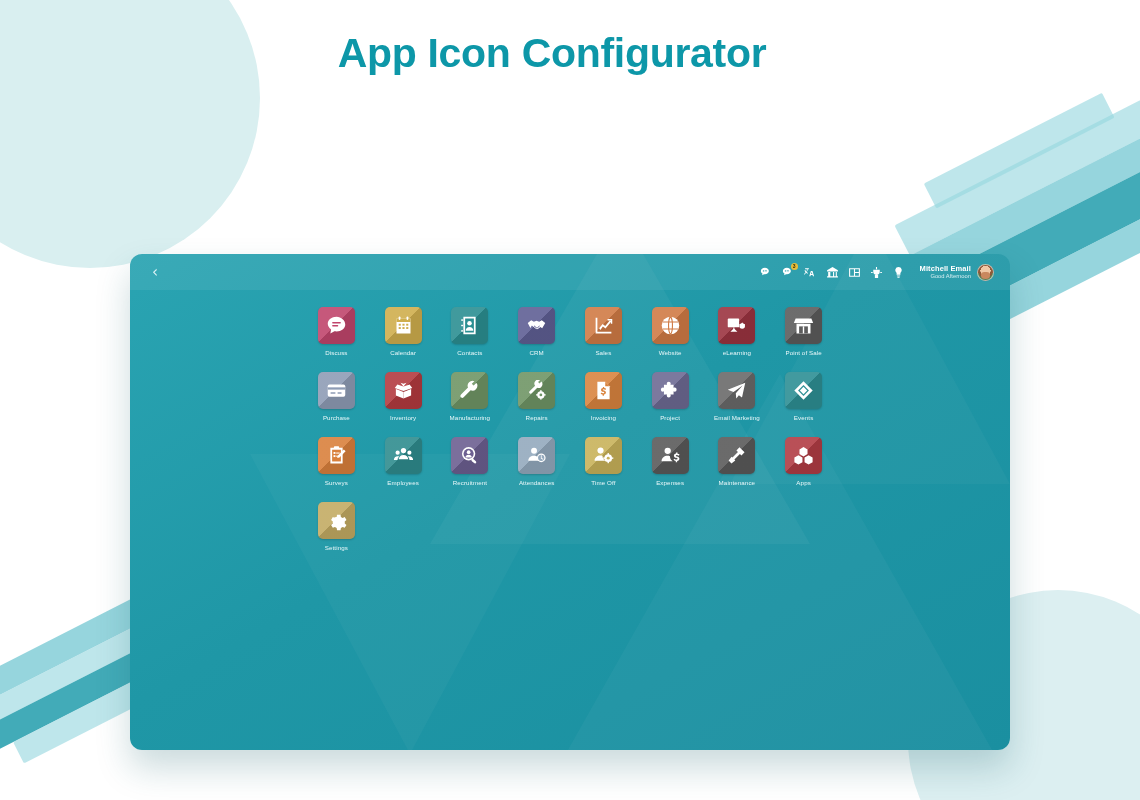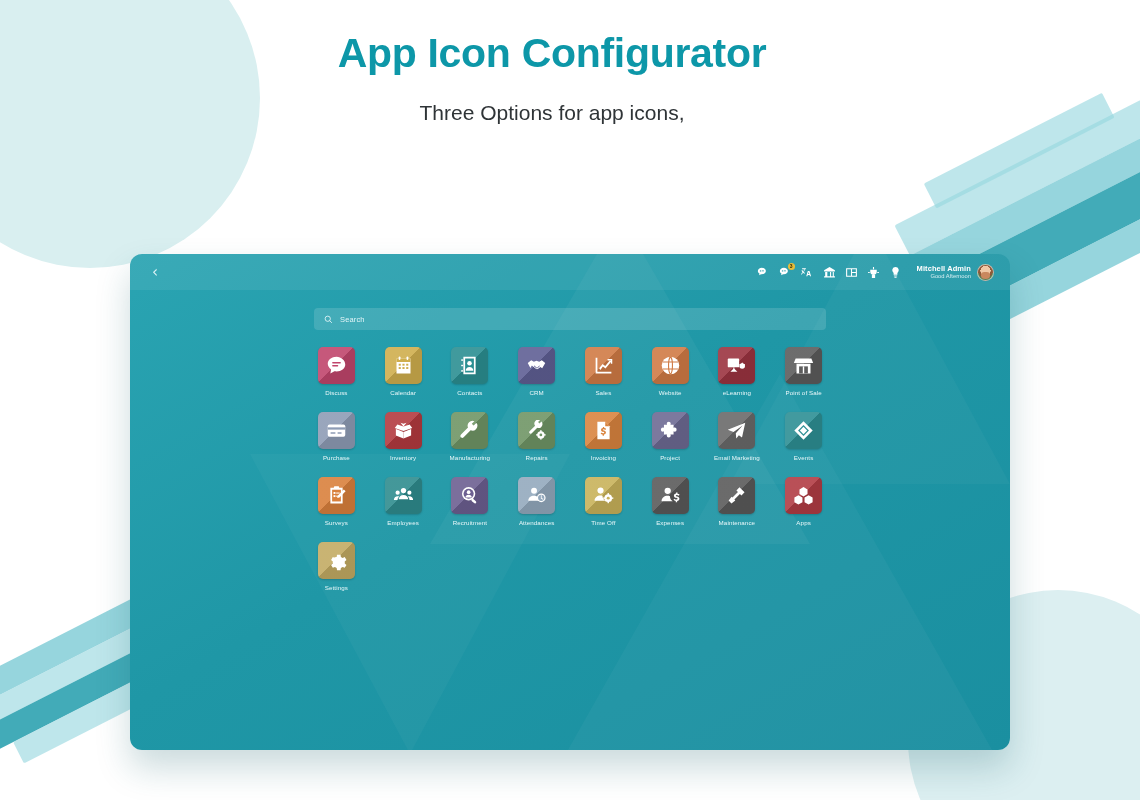--- a/index.html
+++ b/index.html
@@ -188,21 +188,20 @@
   <div class="deco stripes-bl">
     <div class="bar bar-a s1"></div>
     <div class="bar bar-c s2"></div>
     <div class="bar bar-b s3"></div>
     <div class="bar bar-c s4"></div>
   </div>
 
   <div class="header">
     <div class="title">App Icon Configurator</div>
     <div class="subtitle">
-      <div>Three Options for app icons,</div>
     </div>
   </div>
 
   <div class="window">
     <div class="wtri wtri-1"></div>
     <div class="wtri wtri-2"></div>
     <div class="wtri wtri-3"></div>
     <div class="wtri wtri-4"></div>
 
     <div class="topbar">
@@ -251,37 +250,28 @@
         </span>
 
         <span class="sysicon">
           <svg viewBox="0 0 24 24">
               <path d="M12 2a6 6 0 0 0-3.5 10.9V16h7v-3.1A6 6 0 0 0 12 2zM9 17.5h6V19H9v-1.5zm1 2.5h4v1.5h-4V20z"></path>
             </svg>
         </span>
 
         <div class="user-block">
           <div class="user-text">
-            <div class="user-name">Mitchell Admin</div>
+            <div class="user-name">Mitchell Email</div>
             <div class="user-greet">Good Afternoon</div>
           </div>
           <div class="avatar"></div>
         </div>
       </div>
     </div>
 
-    <div class="search-wrap">
-      <div class="searchbar">
-        <svg viewBox="0 0 24 24">
-            <circle cx="10" cy="10" r="7"></circle>
-            <line x1="15" y1="15" x2="21" y2="21"></line>
-          </svg>
-        <span class="search-placeholder">Search</span>
-      </div>
-    </div>
 
     <div class="grid" id="app-grid">
         <div class="app">
           <div class="app-tile" style="background: rgb(192, 69, 108);">
             <svg viewBox="0 0 24 24">
               <path d="M12 2C6.5 2 2 5.6 2 10c0 2.5 1.5 4.8 3.8 6.3L5 21l4.6-2.4c.8.1 1.6.2 2.4.2 5.5 0 10-3.6 10-8S17.5 2 12 2z"></path>
               <rect x="7" y="8" width="10" height="1.6" rx=".8" fill="#c0456c"></rect>
               <rect x="7" y="11.4" width="7" height="1.6" rx=".8" fill="#c0456c"></rect>
             </svg>
           </div>

